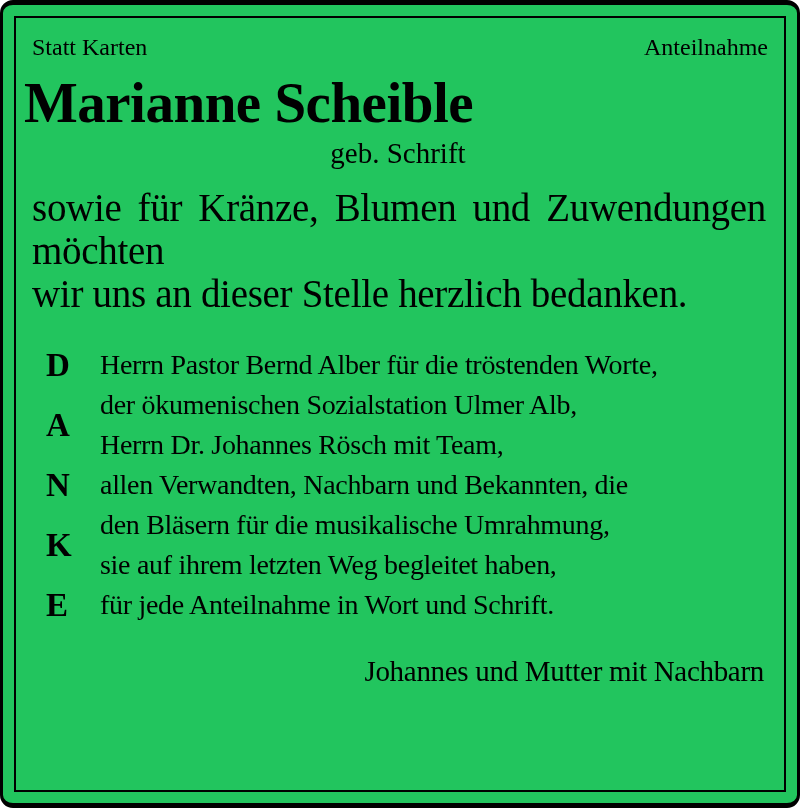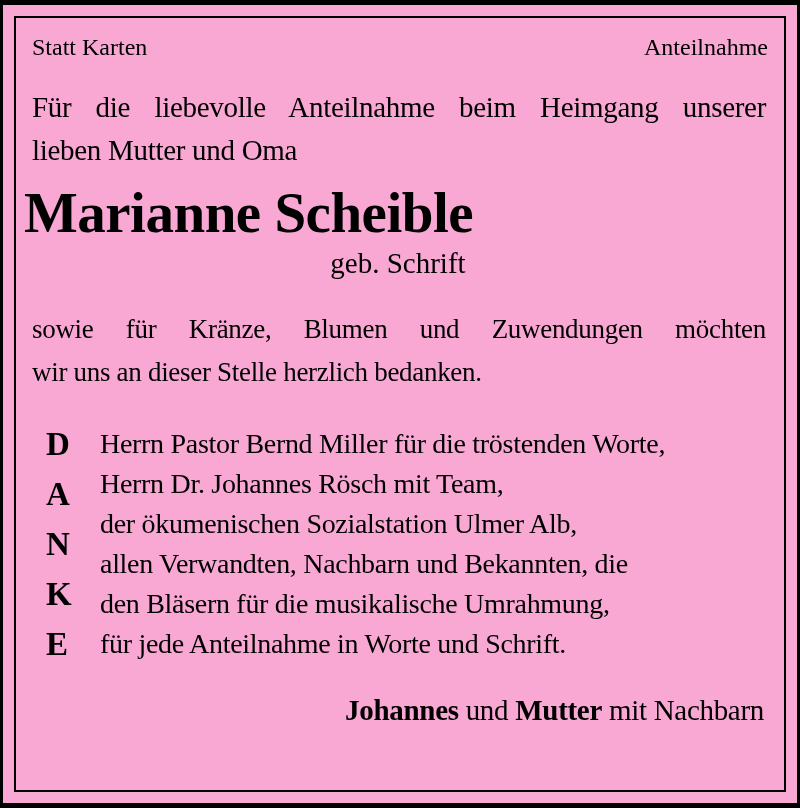--- a/index.html
+++ b/index.html
@@ -4,28 +4,29 @@
 <style>
   html, body {
     margin: 0;
     padding: 0;
     background: #ffffff;
   }
   .page {
     width: 800px;
     height: 808px;
     box-sizing: border-box;
-    background: #f9a8d4;
+    background: #22c55e;
     border-top: 5px solid #000000;
     border-bottom: 5px solid #000000;
     border-left: 3px solid #000000;
     border-right: 3px solid #000000;
     padding: 11px;
     font-family: "Liberation Serif", "DejaVu Serif", serif;
     color: #000000;
+    border-radius: 13px;
   }
   .inner-frame {
     box-sizing: border-box;
     width: 100%;
     height: 100%;
     border: 2px solid #000000;
     padding: 14px 12px 8px 8px;
     overflow: hidden;
   }
   .header-row {
@@ -58,22 +59,22 @@
     font-size: 57px;
     line-height: 62px;
     letter-spacing: -0.5px;
   }
   .maiden-name {
     text-align: center;
     font-size: 29px;
     line-height: 38px;
   }
   .thanks-paragraph {
-    margin-top: 26px;
-    font-size: 27px;
+    margin-top: 14px;
+    font-size: 39px;
     line-height: 43px;
     padding: 0 6px 0 8px;
     letter-spacing: -0.3px;
   }
   .danke-section {
     margin-top: 30px;
     display: flex;
     align-items: stretch;
     padding-left: 14px;
   }
@@ -102,62 +103,59 @@
   }
   .signature {
     margin-top: 26px;
     text-align: right;
     font-size: 29px;
     line-height: 40px;
     padding-right: 8px;
     letter-spacing: -0.3px;
   }
   .signature .bold {
-    font-weight: bold;
+    font-weight: normal;
   }
 </style>
 </head>
 <body>
 
 <div class="page">
   <div class="inner-frame">
 
     <div class="header-row">
       <span>Statt Karten</span>
       <span>Anteilnahme</span>
     </div>
 
-    <div class="intro">
-      <div class="justified-line">Für die liebevolle Anteilnahme beim Heimgang unserer</div>
-      <div class="plain-line">lieben Mutter und Oma</div>
-    </div>
 
     <div class="deceased-name">Marianne Scheible</div>
 
     <div class="maiden-name">geb. Schrift</div>
 
     <div class="thanks-paragraph">
       <div class="justified-line">sowie für Kränze, Blumen und Zuwendungen möchten</div>
       <div class="plain-line">wir uns an dieser Stelle herzlich bedanken.</div>
     </div>
 
     <div class="danke-section">
       <div class="danke-letters" id="danke-letters">
           <div class="danke-letter">D</div>
           <div class="danke-letter">A</div>
           <div class="danke-letter">N</div>
           <div class="danke-letter">K</div>
           <div class="danke-letter">E</div>
         </div>
       <div class="thanks-lines" id="thanks-lines">
-          <div class="thanks-line">Herrn Pastor Bernd Miller für die tröstenden Worte,</div>
+          <div class="thanks-line">Herrn Pastor Bernd Alber für die tröstenden Worte,</div>
+          <div class="thanks-line">der ökumenischen Sozialstation Ulmer Alb,</div>
           <div class="thanks-line">Herrn Dr. Johannes Rösch mit Team,</div>
-          <div class="thanks-line">der ökumenischen Sozialstation Ulmer Alb,</div>
           <div class="thanks-line">allen Verwandten, Nachbarn und Bekannten, die</div>
           <div class="thanks-line">den Bläsern für die musikalische Umrahmung,</div>
-          <div class="thanks-line">für jede Anteilnahme in Worte und Schrift.</div>
+          <div class="thanks-line">sie auf ihrem letzten Weg begleitet haben,</div>
+          <div class="thanks-line">für jede Anteilnahme in Wort und Schrift.</div>
         </div>
     </div>
 
     <div class="signature" id="signature"><span class="bold">Johannes</span><span class=""> und </span><span class="bold">Mutter</span><span class=""> mit Nachbarn</span></div>
 
   </div>
 </div>
 
 </body></html>

